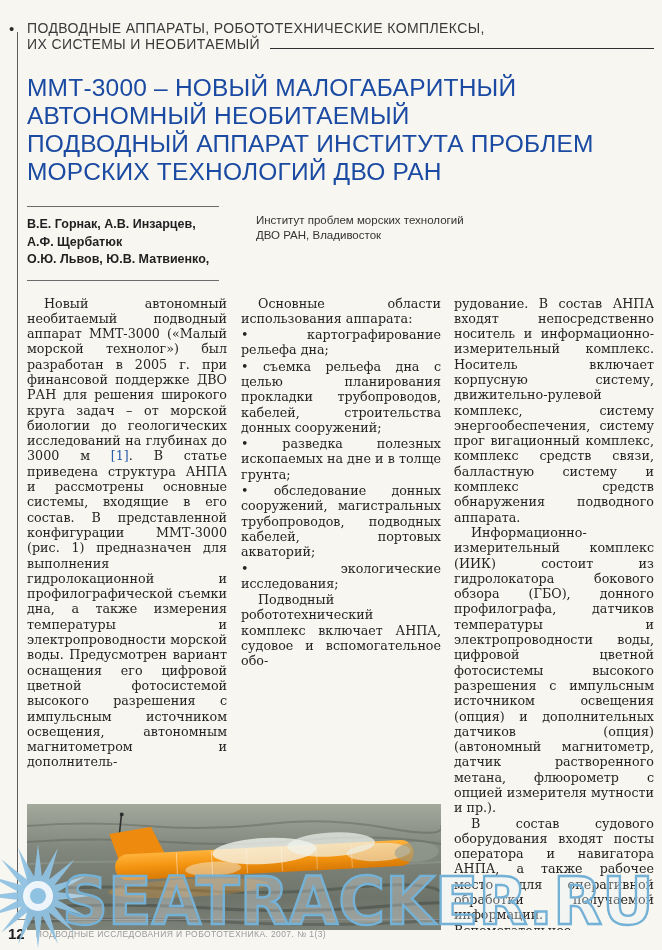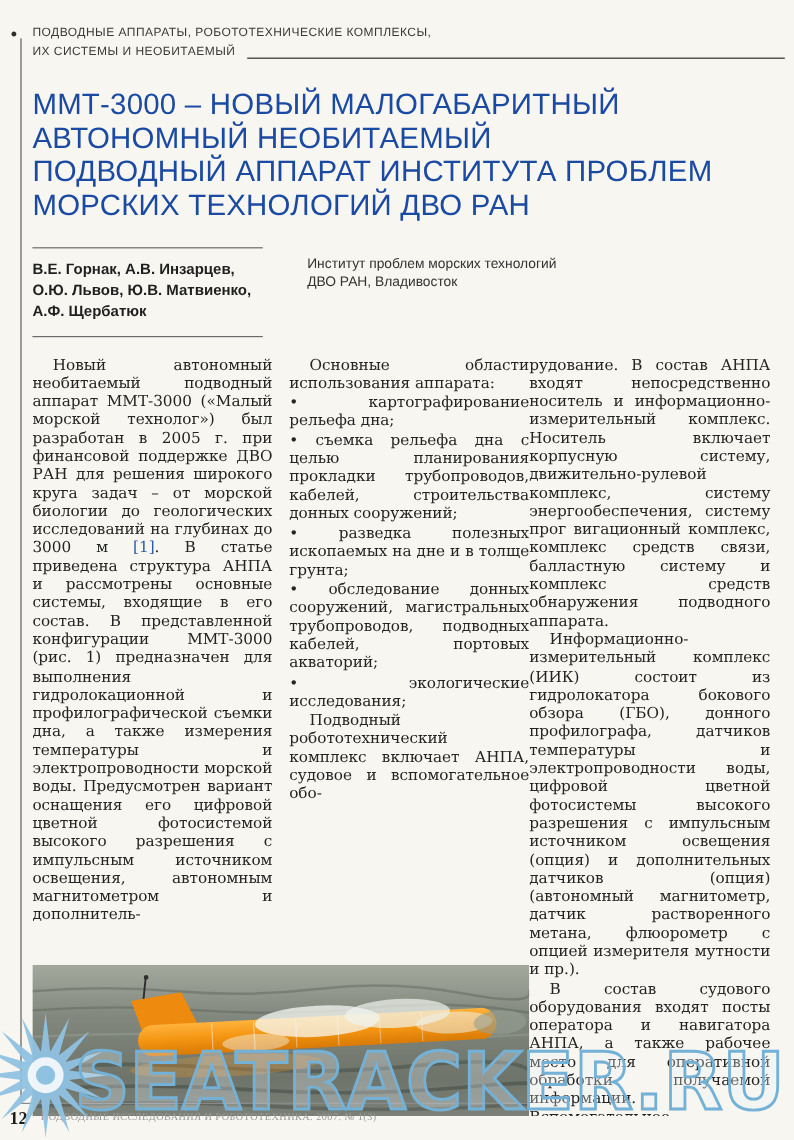--- a/index.html
+++ b/index.html
@@ -7,52 +7,52 @@
     position:relative;
     width:662px;height:950px;
     background:#f7f6f1;
     overflow:hidden;
     font-family:"Liberation Sans",sans-serif;
   }
   .vrule{position:absolute;left:17px;top:32px;width:1px;height:888px;background:#5d5d5d;}
   .content{position:relative;padding:20px 8px 0 27px;}
   
   .kick-bullet{position:absolute;left:9px;top:20px;font-size:15px;color:#2e2e2e;}
-  .kicker{font-size:10px;line-height:16px;color:#3a3a3a;letter-spacing:.4px;font-weight:500;}
+  .kicker{font-size:14px;line-height:16px;color:#3a3a3a;letter-spacing:.4px;font-weight:500;}
   .kick-line2{display:flex;align-items:flex-end;}
   .kick-rule{flex:1;border-bottom:1.5px solid #2f2f2f;margin:0 0 3px 10px;}
   
   .title{margin-top:22px;color:#1b4aa2;font-weight:400;font-size:24.5px;line-height:28px;letter-spacing:.2px;}
   
   .byline{margin-top:20px;display:flex;}
   .authors{width:192px;border-top:1.5px solid #6b6b6b;border-bottom:1.5px solid #6b6b6b;
     padding:9px 0 11px;font-weight:700;font-size:12.5px;line-height:17.5px;color:#1f1f1f;}
   .affil{width:218px;margin-left:37px;padding-top:7px;font-size:11.5px;line-height:15px;color:#333;}
   
-  .body-cols{margin-top:15px;display:flex;}
+  .body-cols{margin-top:15px;display:flex;gap:13px;}
   .colL{width:414px;height:634px;display:flex;flex-direction:column;}
   .two{display:flex;gap:14px;}
   .col{width:200px;}
   .col,.col3{font-family:"DejaVu Serif",serif;font-size:12.7px;line-height:15.3px;
     text-align:justify;color:#242424;}
   .col3{width:201px;height:634px;overflow:hidden;}
   .col p,.col3 p{margin:0;text-indent:17px;}
   p.noindent{text-indent:0;}
   p.bullet{text-indent:0;margin:1px 0;}
   .ref{color:#2b5cab;}
   .section-head{position:relative;margin:12px 0 9px;padding-left:17px;color:#1b4aa2;
     font-family:"Liberation Sans",sans-serif;font-weight:700;font-size:14px;line-height:18px;text-align:left;}
   .sq{position:absolute;left:0;top:4px;width:9px;height:9px;background:#1b4aa2;}
   
   .figure{margin-top:auto;}
   .photo{display:block;width:414px;height:126px;}
   
   .footer{position:absolute;left:8px;bottom:8px;width:646px;z-index:2;}
   .footer-rule{margin-left:9px;width:424px;border-top:1px solid #8a8a8a;margin-bottom:5px;}
-  .footer-row{display:flex;align-items:flex-start;gap:11px;font-family:Liberation Serif, serif;}
+  .footer-row{display:flex;align-items:center;gap:11px;}
   .page-num{font-weight:700;font-size:15px;color:#1d1d1d;}
   .journal{font-size:8.5px;color:#9a9a9a;letter-spacing:.4px;}
   
   .watermark{position:absolute;left:0;bottom:0;width:662px;height:112px;z-index:6;pointer-events:none;}
 </style>
 </head>
 <body>
 
 <div class="page">
   <div class="vrule"></div>
@@ -71,22 +71,22 @@
     <div class="title">
       <div>ММТ-3000 – НОВЫЙ МАЛОГАБАРИТНЫЙ</div>
       <div>АВТОНОМНЫЙ НЕОБИТАЕМЫЙ</div>
       <div>ПОДВОДНЫЙ АППАРАТ ИНСТИТУТА ПРОБЛЕМ</div>
       <div>МОРСКИХ ТЕХНОЛОГИЙ ДВО РАН</div>
     </div>
 
     <div class="byline">
       <div class="authors">
         <div>В.Е. Горнак, А.В. Инзарцев,</div>
+        <div>А.Ф. Щербатюк</div>
         <div>О.Ю. Львов, Ю.В. Матвиенко,</div>
-        <div>А.Ф. Щербатюк</div>
       </div>
       <div class="affil">Институт проблем морских технологий ДВО РАН, Владивосток</div>
     </div>
 
     <div class="body-cols">
 
       <div class="colL">
         <div class="two">
           <div class="col">
             <p><span>Новый автономный необитаемый подводный аппарат ММТ-3000 («Малый морской технолог») был разработан в 2005 г. при финансовой поддержке ДВО РАН для решения широкого круга задач – от морской биологии до геологических исследований на глубинах до 3000 м </span><span class="ref">[1]</span><span>. В статье приведена структура АНПА и рассмотрены основные системы, входящие в его состав. В представленной конфигурации ММТ-3000 (рис. 1) предназначен для выполнения гидролокационной и профилографической съемки дна, а также измерения температуры и электропроводности морской воды. Предусмотрен вариант оснащения его цифровой цветной фотосистемой высокого разрешения с импульсным источником освещения, автономным магнитометром и дополнитель-</span></p>

